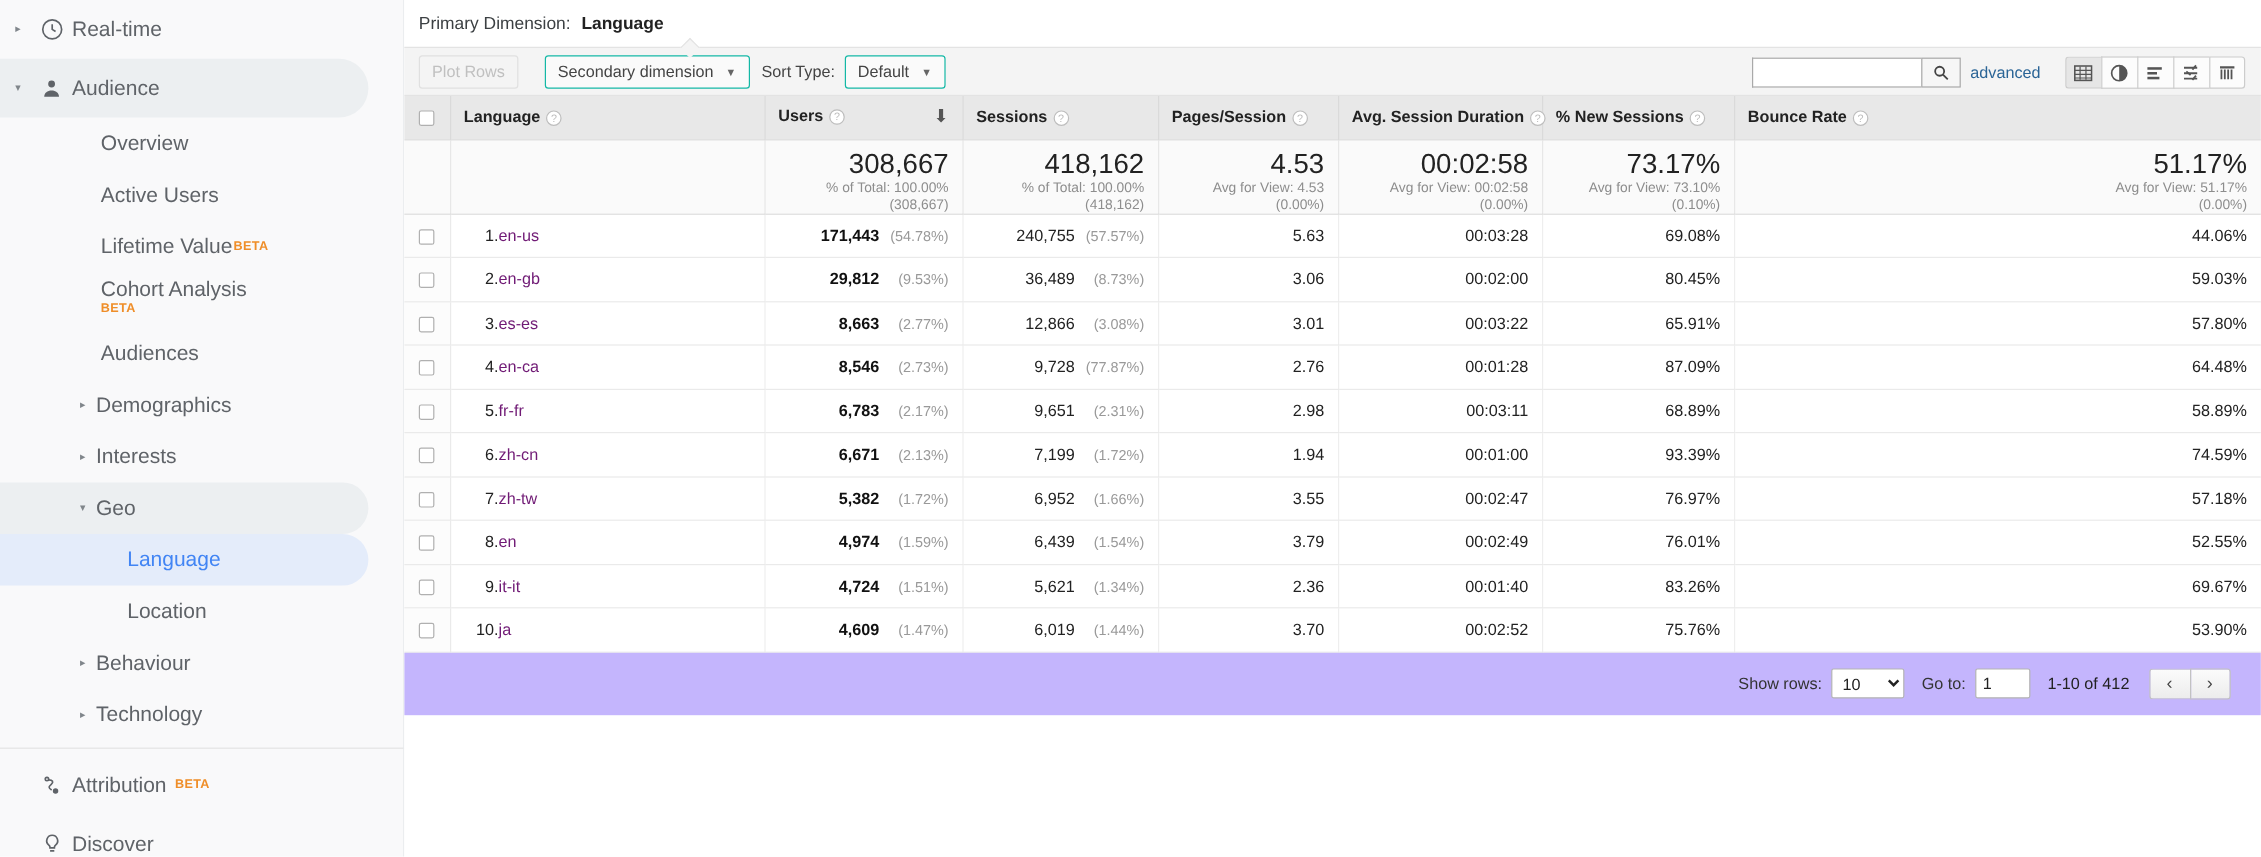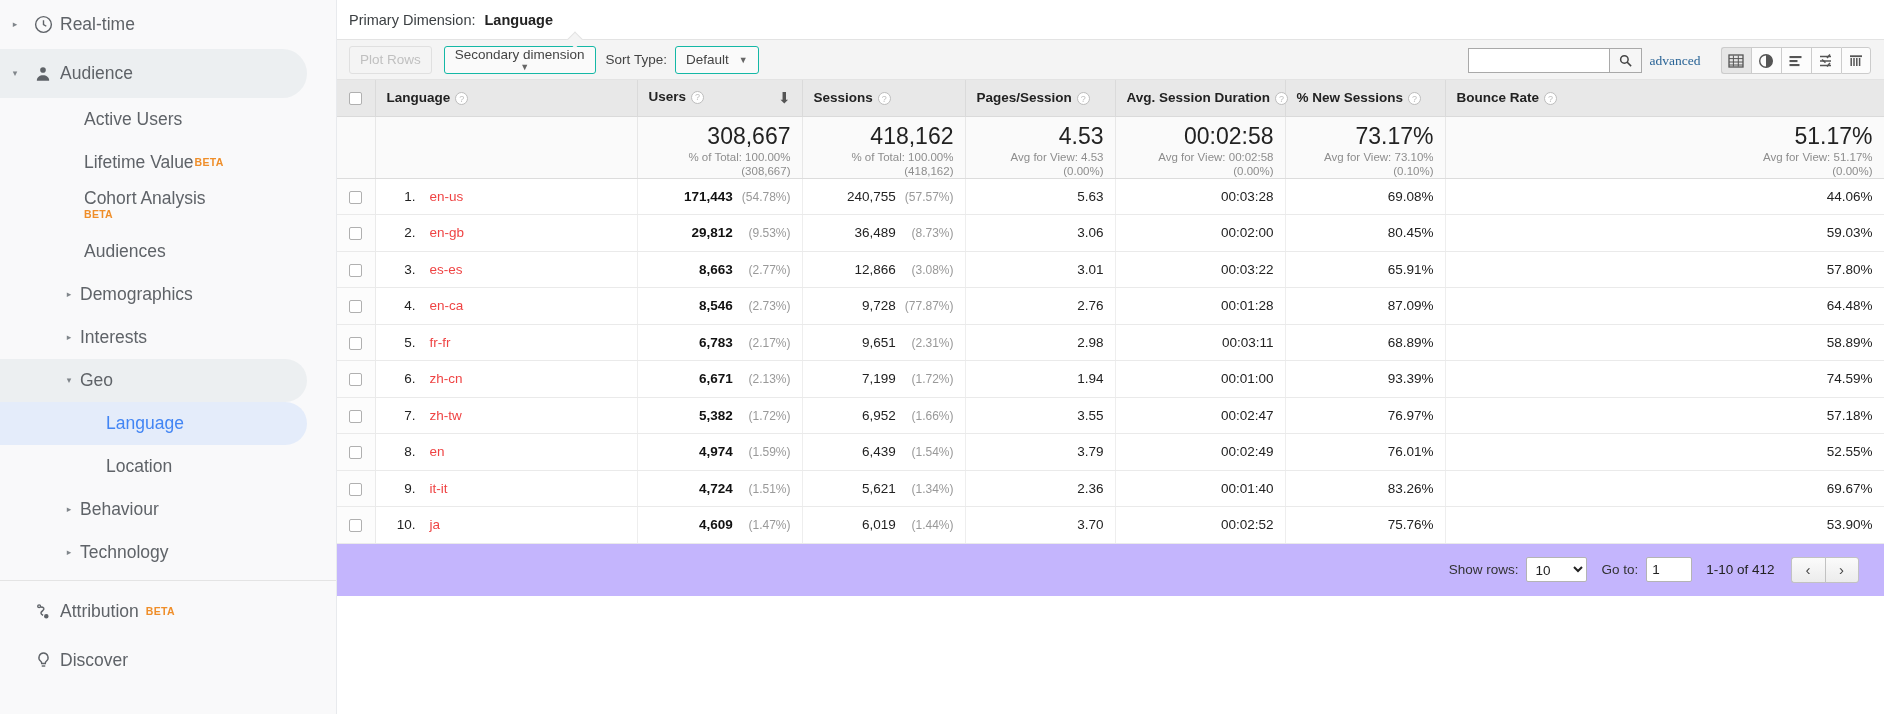--- a/index.html
+++ b/index.html
@@ -127,21 +127,21 @@
   .search-wrap { display: flex; align-items: center; }
   .search-input {
     width: 141px; height: 25px; border: 1px solid #a9a9a9; border-right: none;
     background: #fff; outline: none; font-size: 13px; padding: 0 5px;
     font-family: "Liberation Sans", sans-serif;
   }
   .search-btn {
     width: 33px; height: 25px; border: 1px solid #a9a9a9; background: #f6f6f6;
     display: flex; align-items: center; justify-content: center; cursor: pointer;
   }
-  .advanced-link { color: #2a6496; font-size: 13.5px; margin-left: 8px; cursor: pointer; font-family: Liberation Serif, serif; }
+  .advanced-link { color: #2a6496; font-size: 13.5px; margin-left: 8px; cursor: pointer; }
   .view-group { display: flex; margin-left: 20px; }
   .view-btn {
     width: 30px; height: 27px; border: 1px solid #ccc; border-right: none;
     background: #fcfcfc; display: flex; align-items: center; justify-content: center;
     cursor: pointer;
   }
   .view-btn:first-child { border-radius: 3px 0 0 3px; }
   .view-btn:last-child { border-right: 1px solid #ccc; border-radius: 0 3px 3px 0; }
   .view-btn.sel { background: #e6e6e6; }
 
@@ -173,21 +173,21 @@
   .sub-num { font-size: 11.5px; color: #8d8d8d; line-height: 14px; }
 
   tr.datarow td {
     height: 36.5px; border-right: 1px solid #eeeeee; border-bottom: 1px solid #eaeaea;
     font-size: 13.5px; color: #222; padding: 0 11px; text-align: right;
     background: #fff; vertical-align: middle;
   }
   tr.datarow td.chk { text-align: center; padding: 0; background: #fcfcfc; border-right: 1px solid #eaeaea; }
   tr.datarow td.dim { text-align: left; padding-left: 0; }
   .idx { display: inline-block; width: 40px; text-align: right; color: #222; font-size: 13.5px; }
-  .dimlink { color: #ef4444; margin-left: 14px; cursor: pointer; font-size: 13.5px; }
+  .dimlink { color: #701a75; margin-left: 0; cursor: pointer; font-size: 13.5px; }
   .valbold { font-weight: bold; color: #111; }
   .valpct { color: #999; font-size: 12px; font-weight: normal; display: inline-block; min-width: 54px; text-align: right; }
   .cbx {
     display: inline-block; width: 13px; height: 13px;
     border: 1px solid #b0b0b0; border-radius: 2px; background: #fff;
     vertical-align: middle; cursor: pointer;
   }
 
   .footer {
     height: 52px; display: flex; align-items: center; justify-content: flex-end;
@@ -237,20 +237,24 @@
       <span class="caret">▾</span>
       <span class="nav-icon">
         <svg width="20" height="20" viewBox="0 0 24 24" fill="#5f6368">
           <circle cx="12" cy="7.2" r="3.4"></circle>
             <path d="M4.6 20c0-4.1 3.3-6.4 7.4-6.4s7.4 2.3 7.4 6.4z"></path>
         </svg>
       </span>
       <span class="nav-label">Audience</span>
     </div>
 
+    <div class="nav-row sub-row">
+      <span class="sub-indent"></span>
+      <span class="nav-label sub">Overview</span>
+    </div>
 
     <div class="nav-row sub-row">
       <span class="sub-indent"></span>
       <span class="nav-label sub">Active Users</span>
     </div>
 
     <div class="nav-row sub-row">
       <span class="sub-indent"></span>
       <span class="nav-label sub">Lifetime Value</span>
         <span class="beta">BETA</span>
@@ -349,21 +353,21 @@
     </div>
 
     <div class="toolbar">
       <div class="tab-notch"></div>
       <div class="tab-notch-cover"></div>
 
       <div class="btn disabled">
         <span>Plot Rows</span>
       </div>
 
-      <div class="btn" style="margin-left:12px;flex-direction:column;">
+      <div class="btn" style="margin-left:22px;">
         <span>Secondary dimension</span>
         <span class="dd-arrow">▼</span>
       </div>
 
       <span class="sort-type-label">Sort Type:</span>
 
       <div class="btn">
         <span>Default</span>
         <span class="dd-arrow">▼</span>
       </div>

